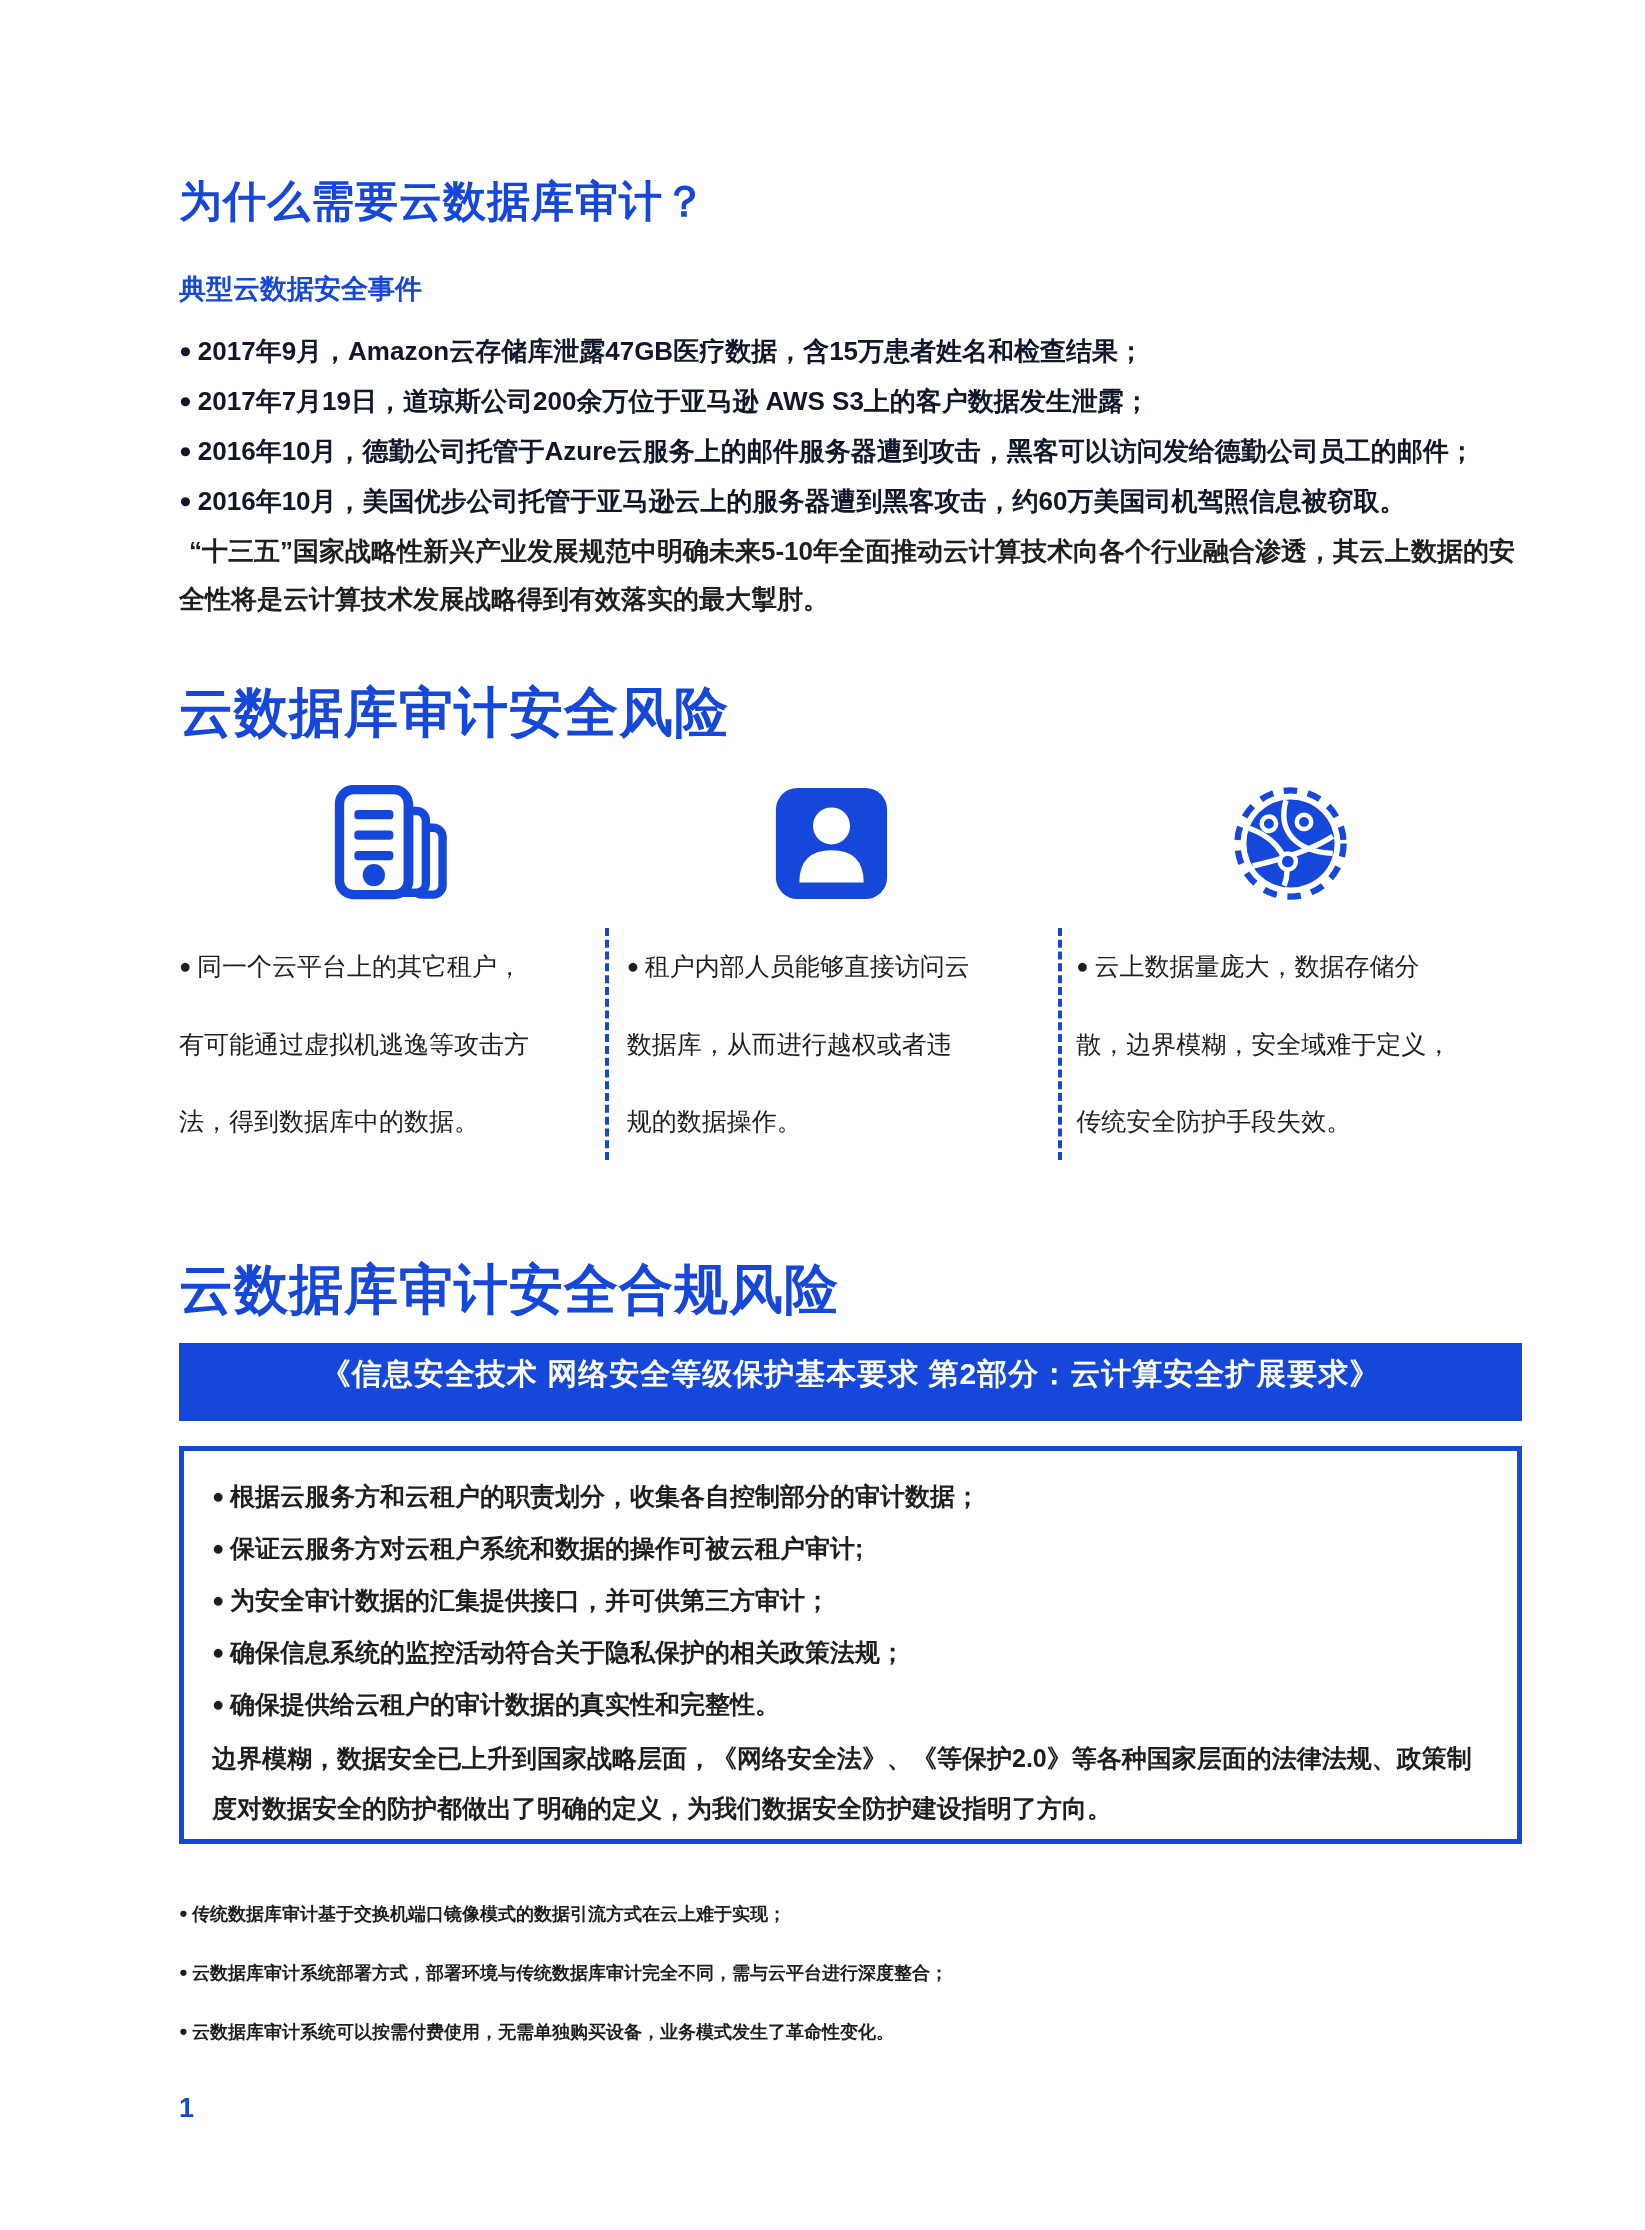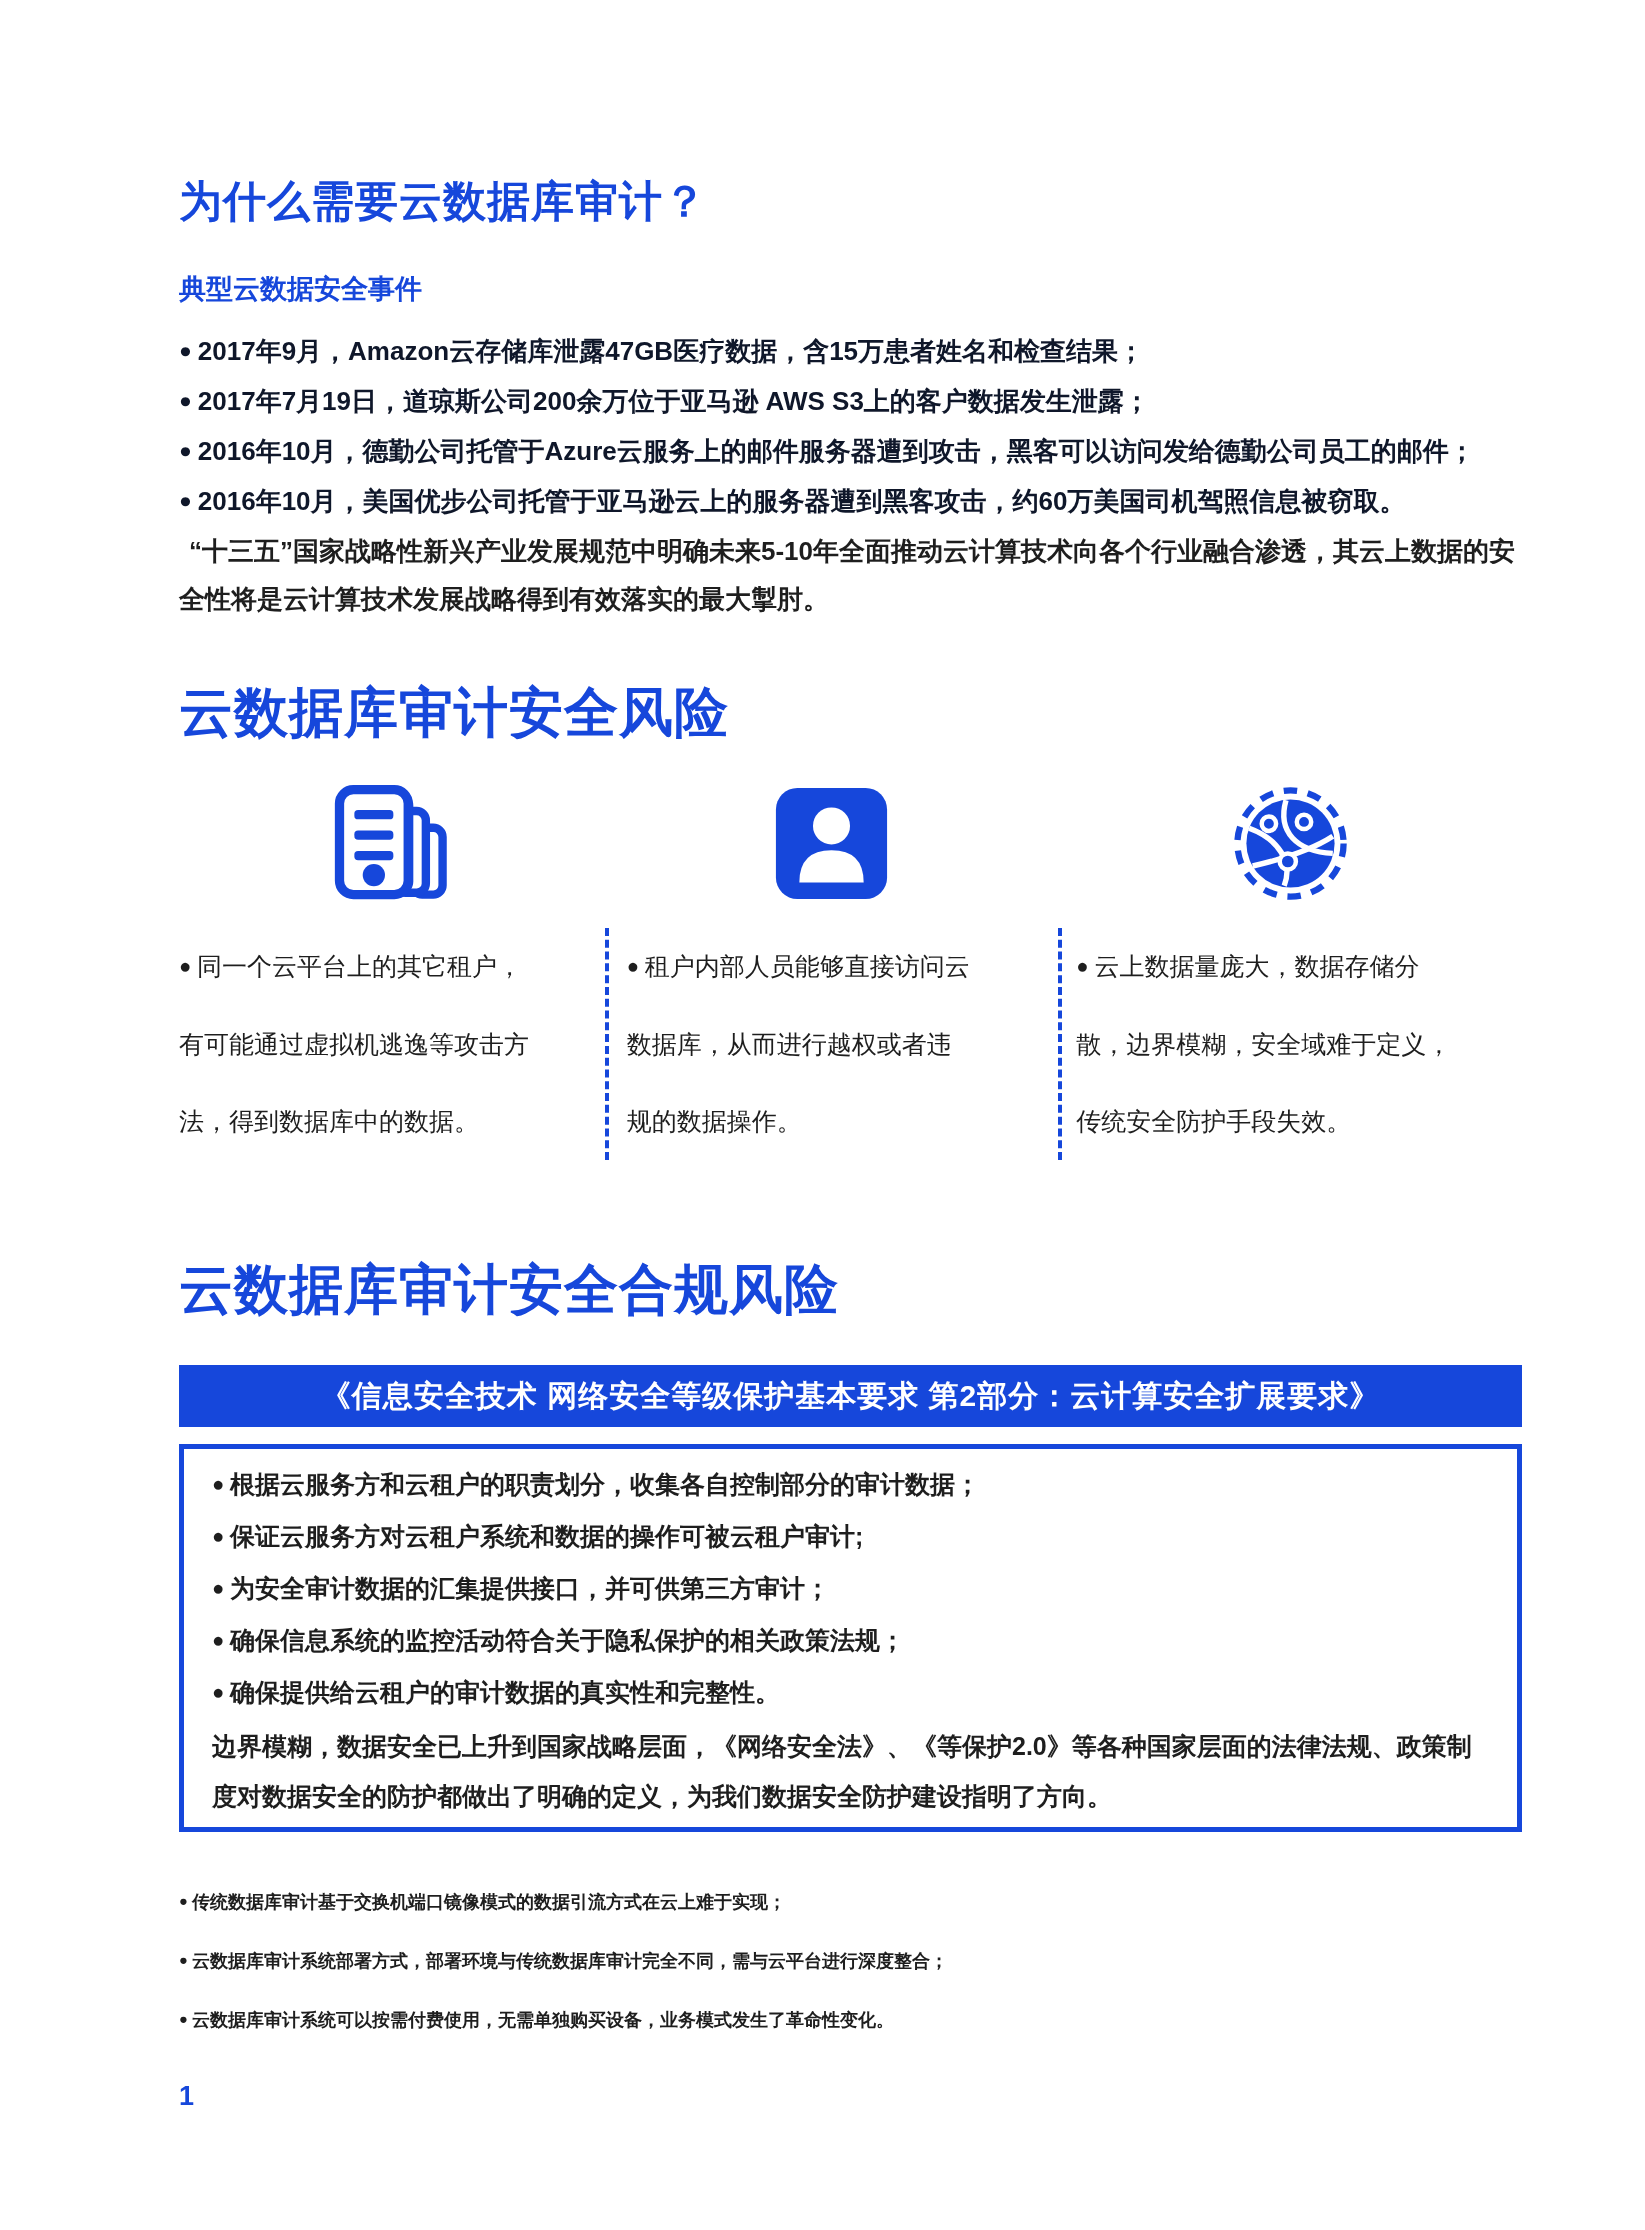--- a/index.html
+++ b/index.html
@@ -45,28 +45,28 @@
   .col-row{display:flex;margin-top:26px;}
   .col-cell{box-sizing:border-box;min-height:214px;}
   .col-cell.c1{width:426px;padding:0 74px 0 0;}
   .col-cell.c2{width:454px;border-left:4px dashed var(--accent);padding:0 84px 0 18px;}
   .col-cell.c3{width:464px;border-left:4px dashed var(--accent);padding:0 56px 0 14px;}
   .col-text{
     font-size:25px;font-weight:400;line-height:77px;margin:0;color:#1e1e1e;
   }
 
   .banner{
-    margin-top:46px;background:var(--accent);color:#ffffff;
-    height:62px;line-height:62px;text-align:center;
+    margin-top:24px;background:var(--accent);color:#ffffff;
+    height:78px;line-height:62px;text-align:center;
     font-size:30px;font-weight:700;letter-spacing:1px;
   }
 
   .reqbox{
-    margin-top:17px;border:5px solid var(--accent);
-    padding:10px 30px 6px 28px;box-sizing:border-box;background:#fff;
+    margin-top:25px;border:5px solid var(--accent);
+    padding:20px 30px 6px 28px;box-sizing:border-box;background:#fff;
   }
   .bullets2{margin:0;padding:0;list-style:none;}
   .bullets2 li{
     font-size:25px;font-weight:700;line-height:51px;color:#1e1e1e;
   }
   .para2{
     font-size:25px;font-weight:700;line-height:50px;margin:2px 0 0 0;color:#1e1e1e;
   }
 
   .bullets3{margin:50px 0 0 0;padding:0;list-style:none;}

